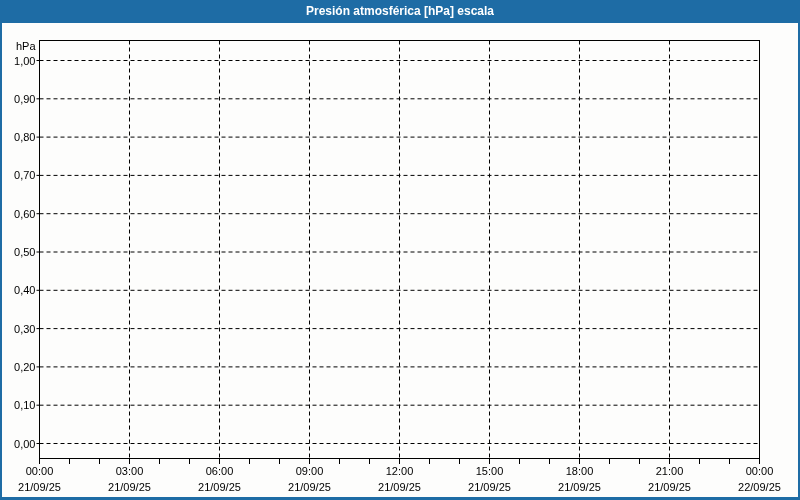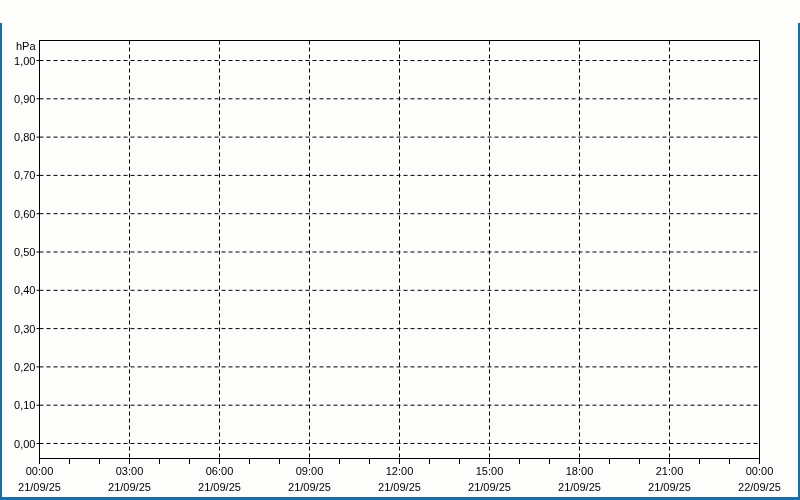--- a/index.html
+++ b/index.html
@@ -40,20 +40,23 @@
     font-family: "Liberation Sans", sans-serif;
     font-size: 11px;
     fill: #000000;
   }
 </style>
 </head>
 <body>
 
 <div class="window">
 
+  <div class="title-bar" style="background: rgb(30, 108, 165);">
+    <span>Presión atmosférica [hPa] escala</span>
+  </div>
 
   <div class="edge edge-left" style="background: rgb(30, 108, 165);"></div>
   <div class="edge edge-right" style="background: rgb(30, 108, 165);"></div>
   <div class="edge edge-bottom" style="background: rgb(30, 108, 165);"></div>
 
   <svg class="plot" width="800" height="500" id="chart-svg">
       <rect x="39.5" y="40.5" width="720" height="418" fill="none" stroke="#000000" stroke-width="1"></rect>
       <line x1="39.5" y1="60.5" x2="759.5" y2="60.5" stroke="#000000" stroke-width="1" stroke-dasharray="4 3"></line>
       <line x1="36.5" y1="60.5" x2="39.5" y2="60.5" stroke="#000000" stroke-width="1"></line>
       <text x="35.5" y="64.5" text-anchor="end">1,00</text>

